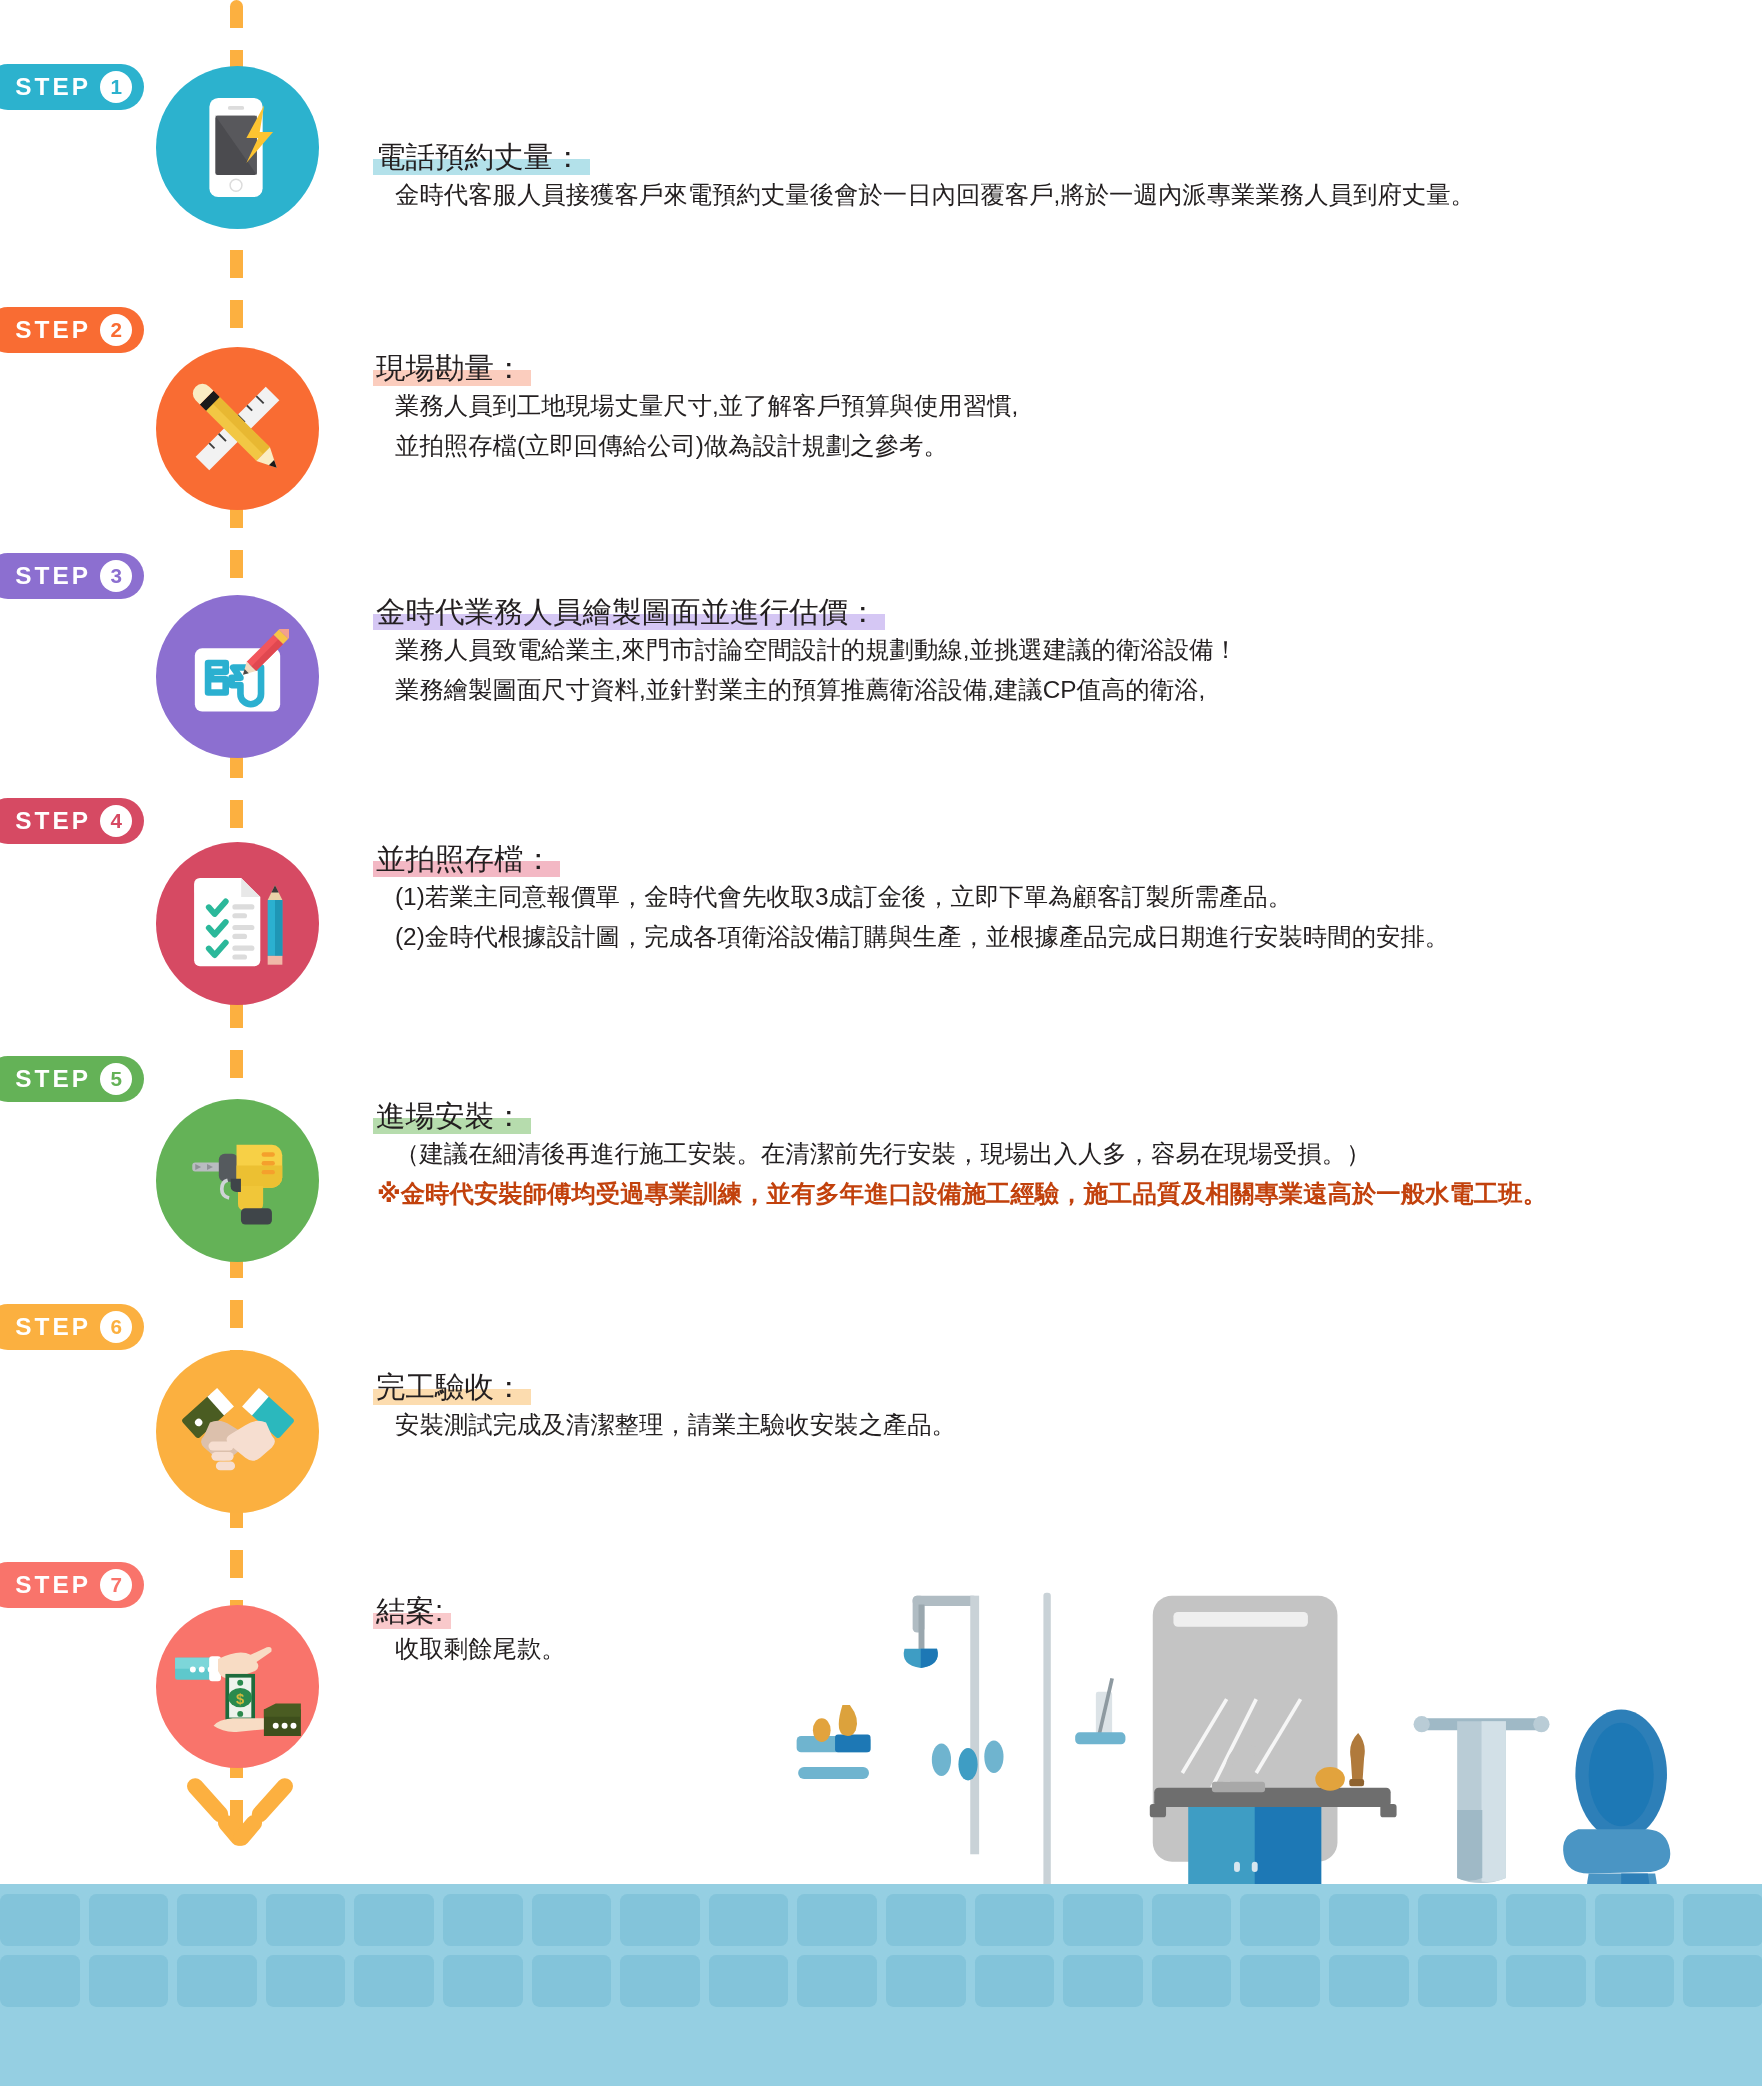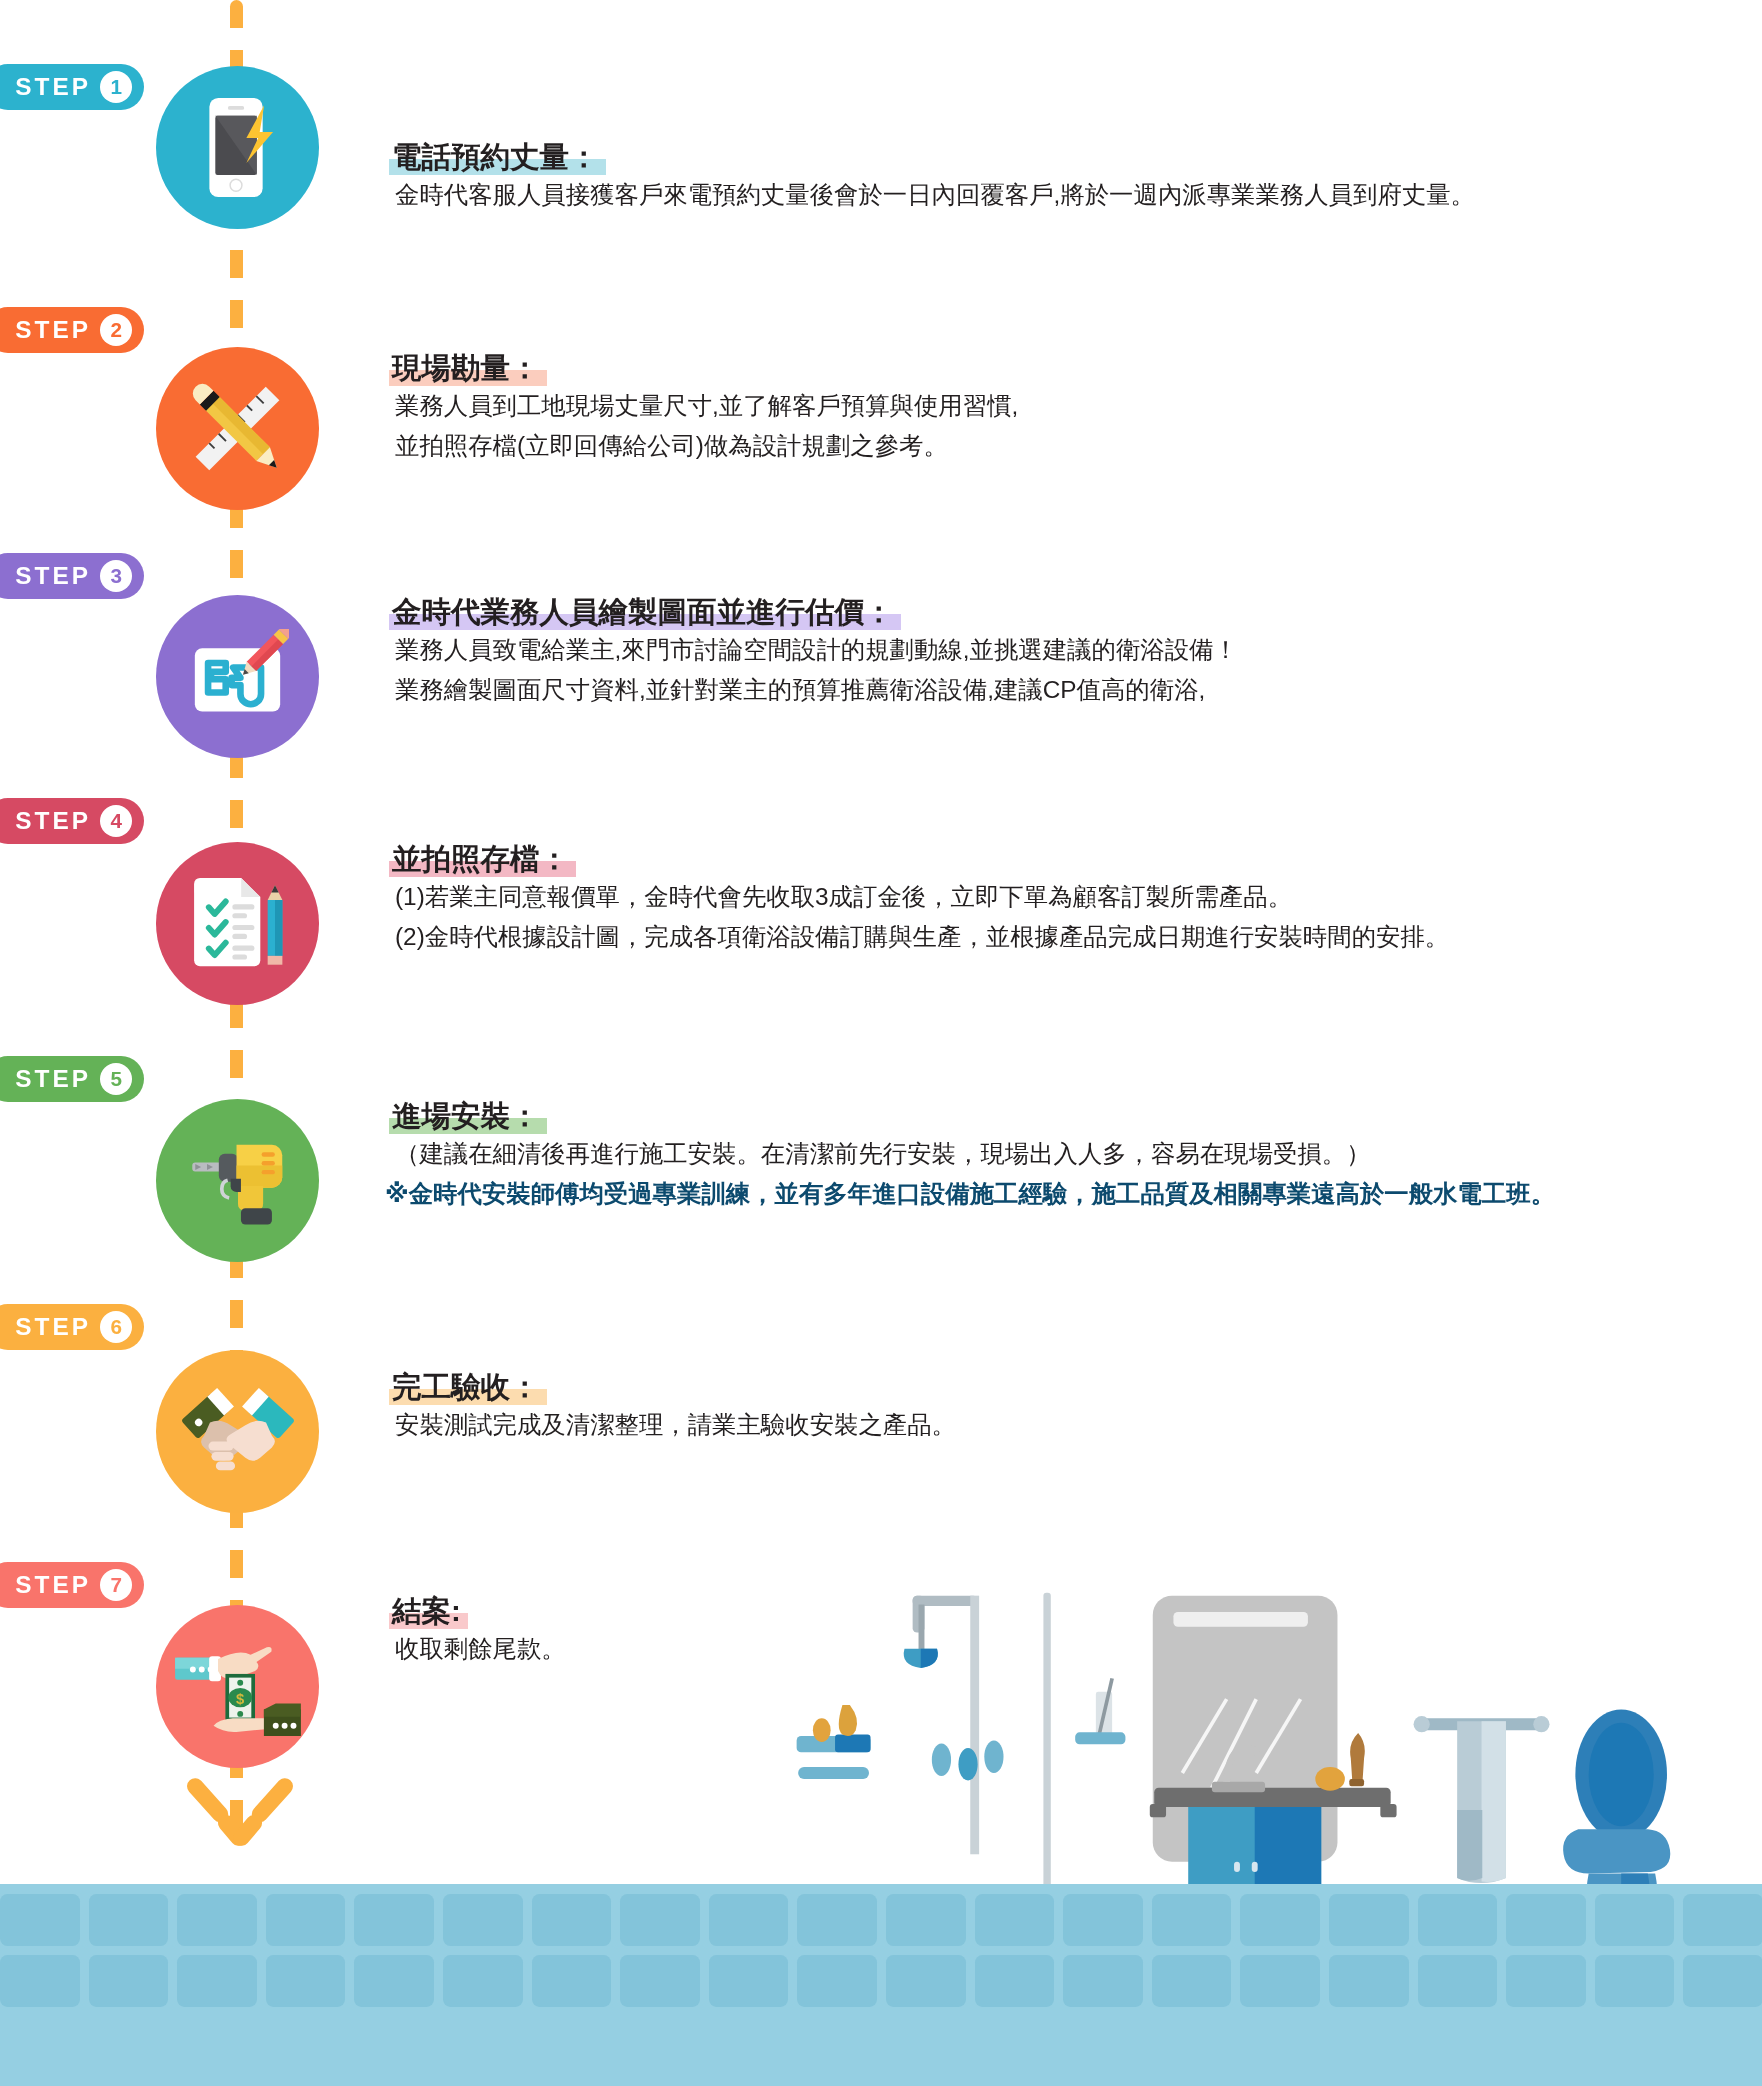--- a/index.html
+++ b/index.html
@@ -41,30 +41,29 @@
 
   
   .icon-circle{
     position:absolute;left:156px;width:163px;height:163px;border-radius:50%;
     display:flex;align-items:center;justify-content:center;
   }
 
   
   .txt-block{position:absolute;left:373px;}
   .headline{
-    display:inline-block;font-size:29.5px;font-weight:bold;color:#231f20;
+    display:inline-block;font-size:29.5px;font-weight:normal;color:#231f20;
     line-height:1.0;padding:1.5px 7.4px 4.4px 3px;
     box-sizing:border-box;
-    margin-left:16px;
   }
   .body-line{
     font-size:24.4px;color:#231f20;line-height:1.62;margin-left:22px;
     white-space:nowrap;font-weight:500;
   }
-  .body-line.warn{color:#0c4a6e;font-weight:bold;margin-left:12px;}
+  .body-line.warn{color:#c2410c;font-weight:bold;margin-left:4px;}
 
   
   .floor{
     position:absolute;left:0;bottom:0;width:1763px;height:203px;
     background:#95cfe2;
   }
   .tilerow{position:absolute;left:0;width:1763px;height:52px;
     display:flex;gap:8.9px;padding-left:-7.4px;}
   .tile{width:81px;height:52px;border-radius:7.4px;background:#83c4da;}
 

